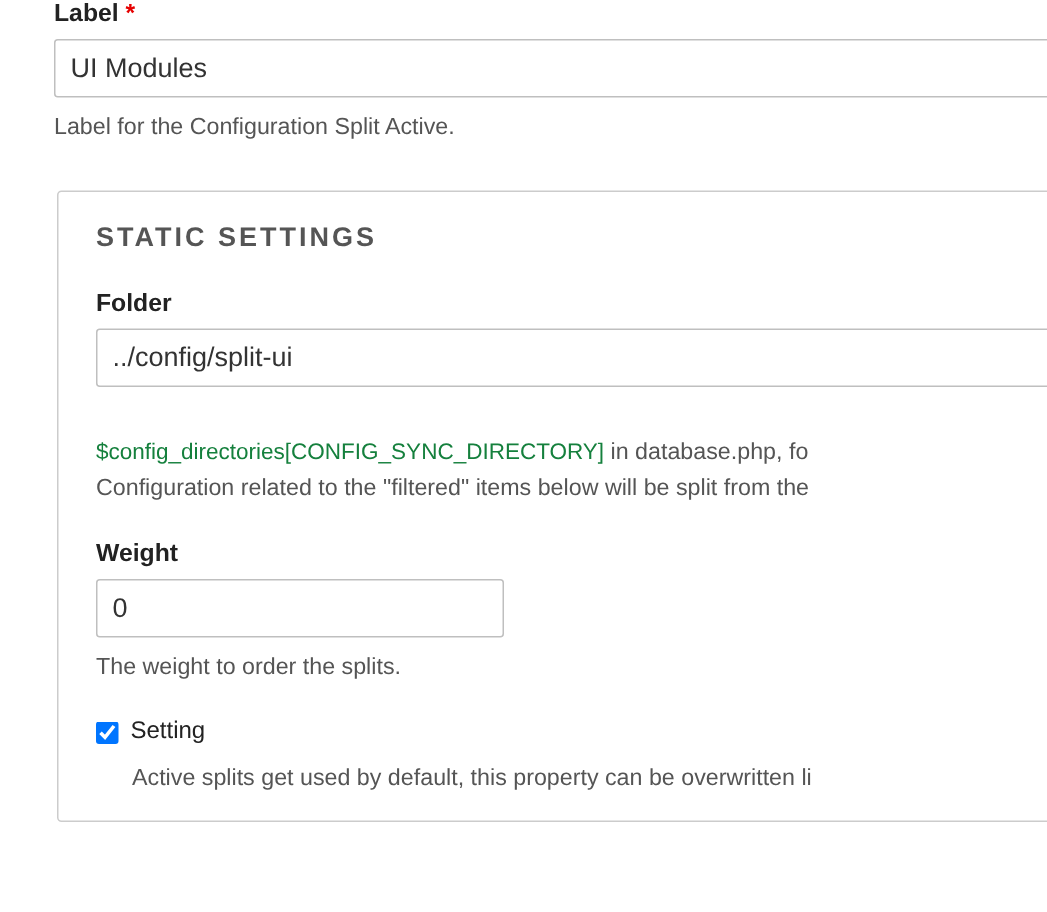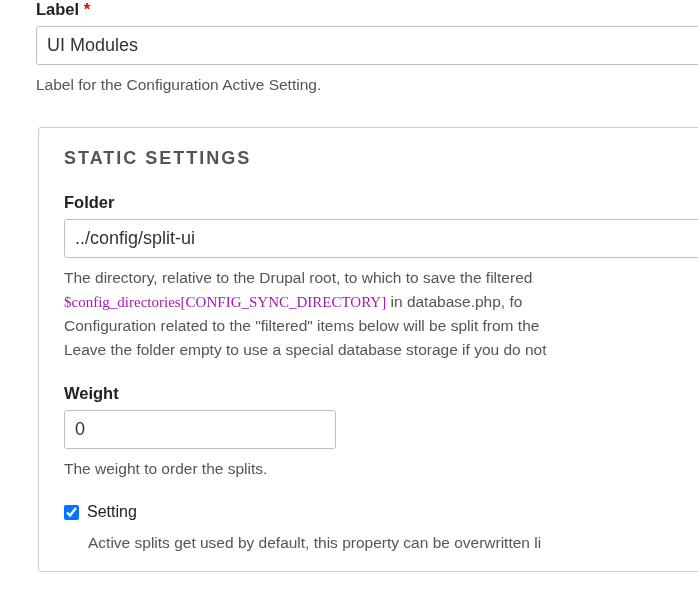--- a/index.html
+++ b/index.html
@@ -43,23 +43,23 @@
   .text-input.narrow {
     width: 272px;
   }
   .description {
     font-size: 15.5px;
     color: #555;
     margin-top: 8px;
     line-height: 1.55;
   }
   code.inline {
-    font-family: Liberation Serif, serif;
+    font-family: Liberation Sans, sans-serif;
     font-size: 15px;
-    color: #a21caf;
+    color: #15803d;
   }
   fieldset.group {
     margin-top: 30px;
     border: 1px solid #ccc;
     border-radius: 3px;
     padding: 0;
     width: 700px;
   }
   .group-title {
     font-size: 18px;
@@ -102,36 +102,35 @@
 <body>
 
 <div class="page">
 
   <div class="form-item">
     <label class="label">
       <span>Label</span>
       <span class="required-mark">*</span>
     </label>
     <input type="text" class="text-input" value="UI Modules" style="">
-    <div class="description">Label for the Configuration Active Setting.</div>
+    <div class="description">Label for the Configuration Split Active.</div>
   </div>
 
   <fieldset class="group">
     <div class="group-title">STATIC SETTINGS</div>
 
     <div class="group-body">
 
       <div class="form-item">
         <label class="label">Folder</label>
         <input type="text" class="text-input" value="../config/split-ui" style="">
         <div class="description">
-          <span>The directory, relative to the Drupal root, to which to save the filtered </span><br>
+          <br>
           <code class="inline">$config_directories[CONFIG_SYNC_DIRECTORY]</code><span> in database.php, fo</span><br>
           <span>Configuration related to the "filtered" items below will be split from the</span><br>
-          <span>Leave the folder empty to use a special database storage if you do not</span>
         </div>
       </div>
 
       <div class="form-item">
         <label class="label">Weight</label>
         <input type="text" class="text-input narrow" value="0" style="">
         <div class="description">The weight to order the splits.</div>
       </div>
 
       <div class="form-item" style="margin-bottom:0;">

